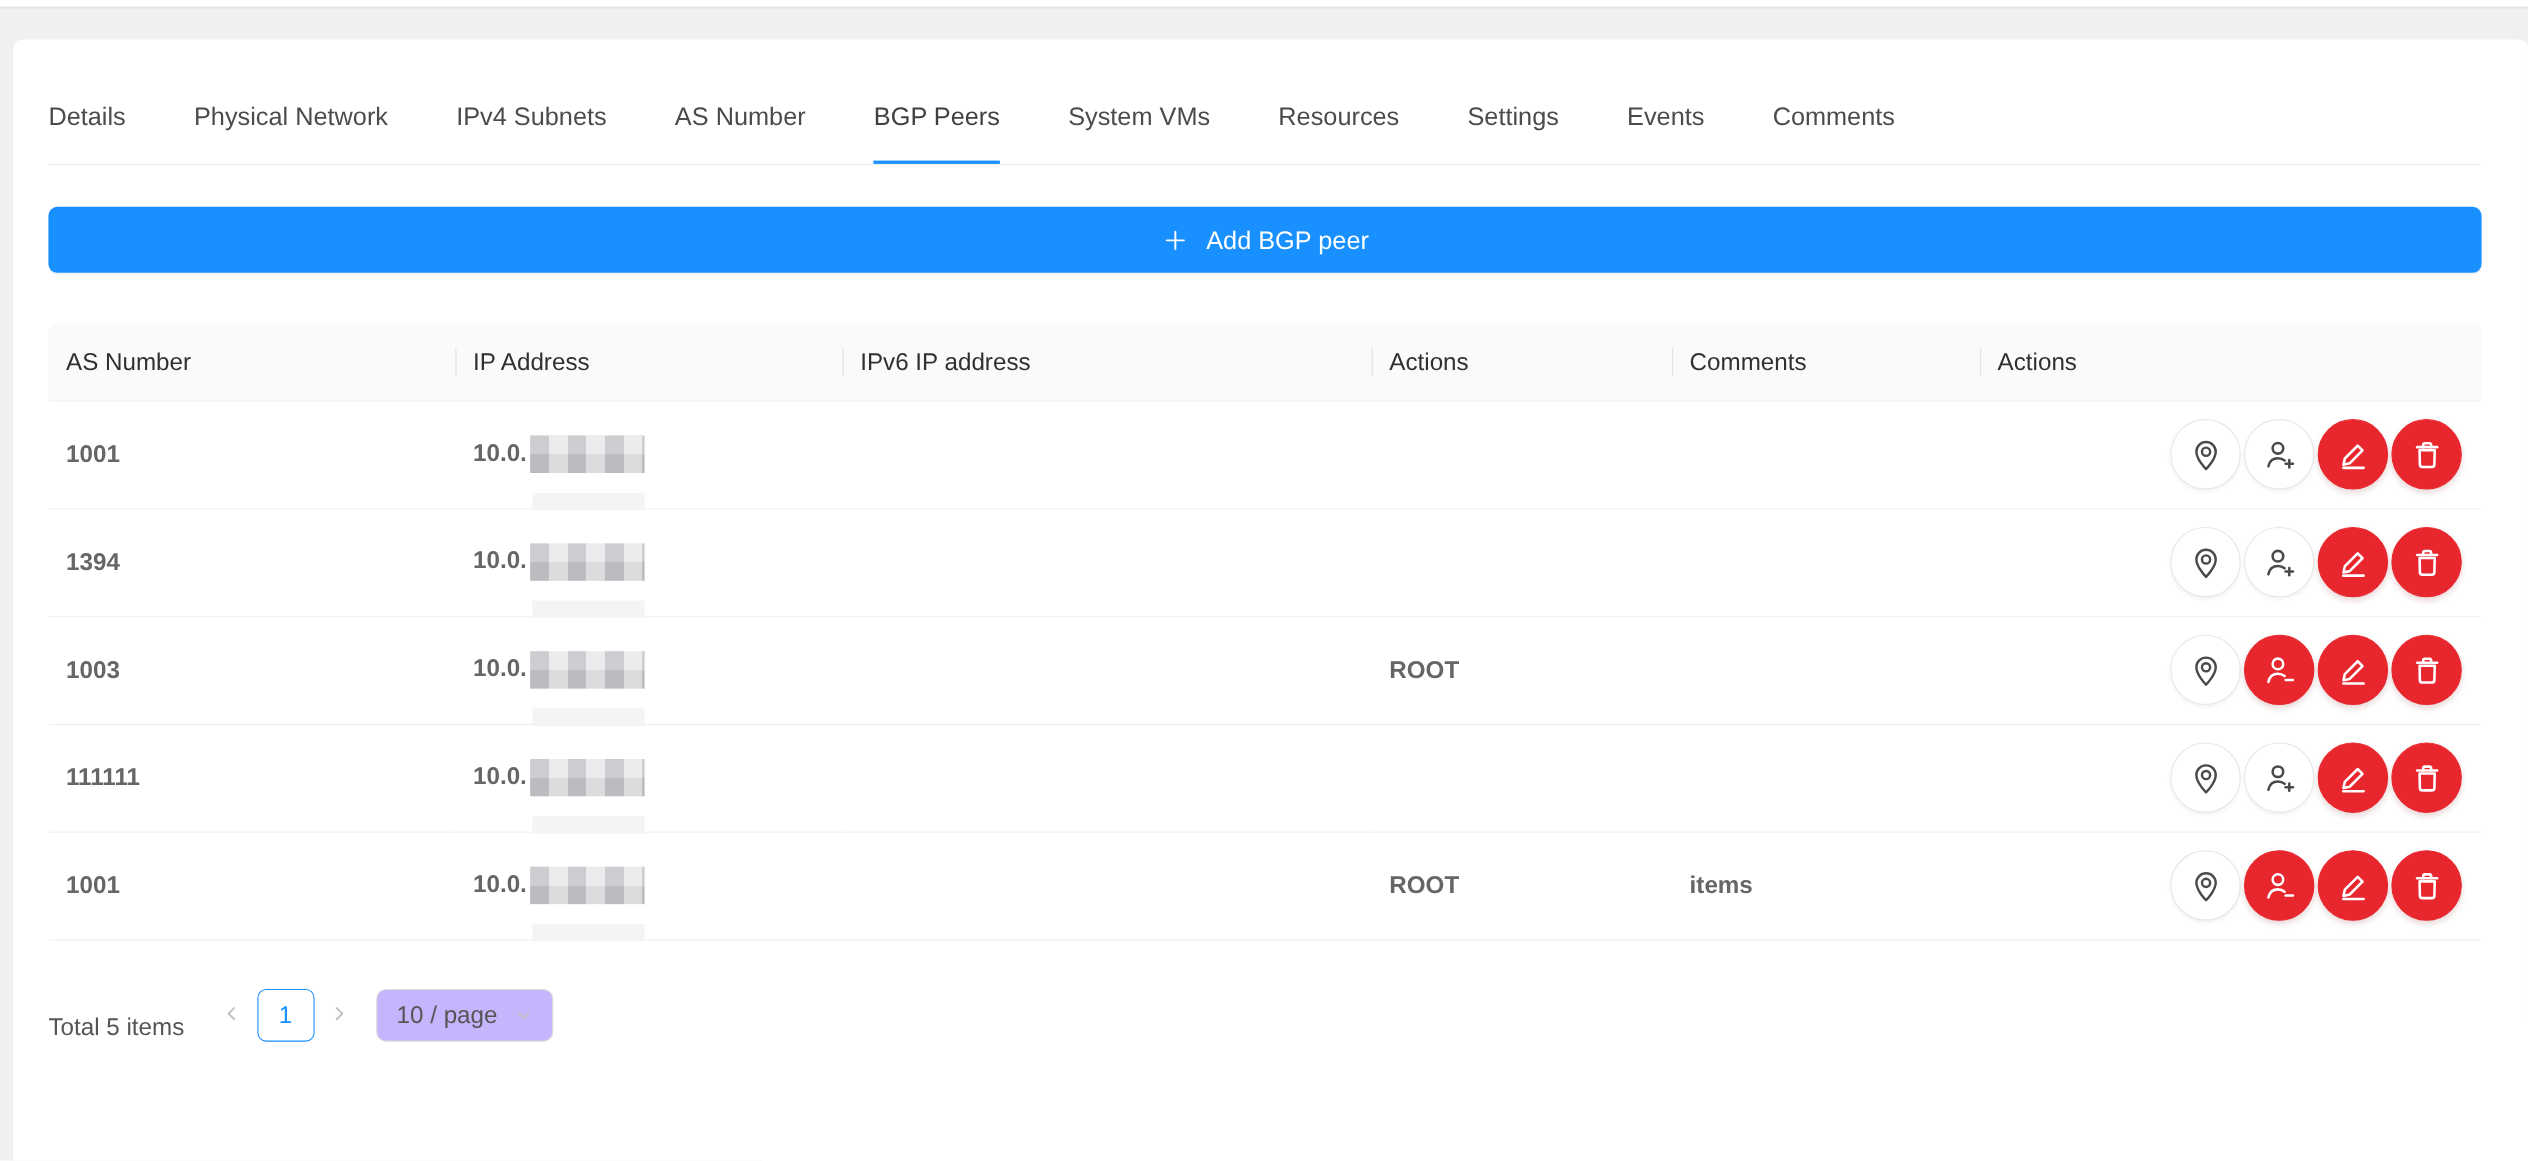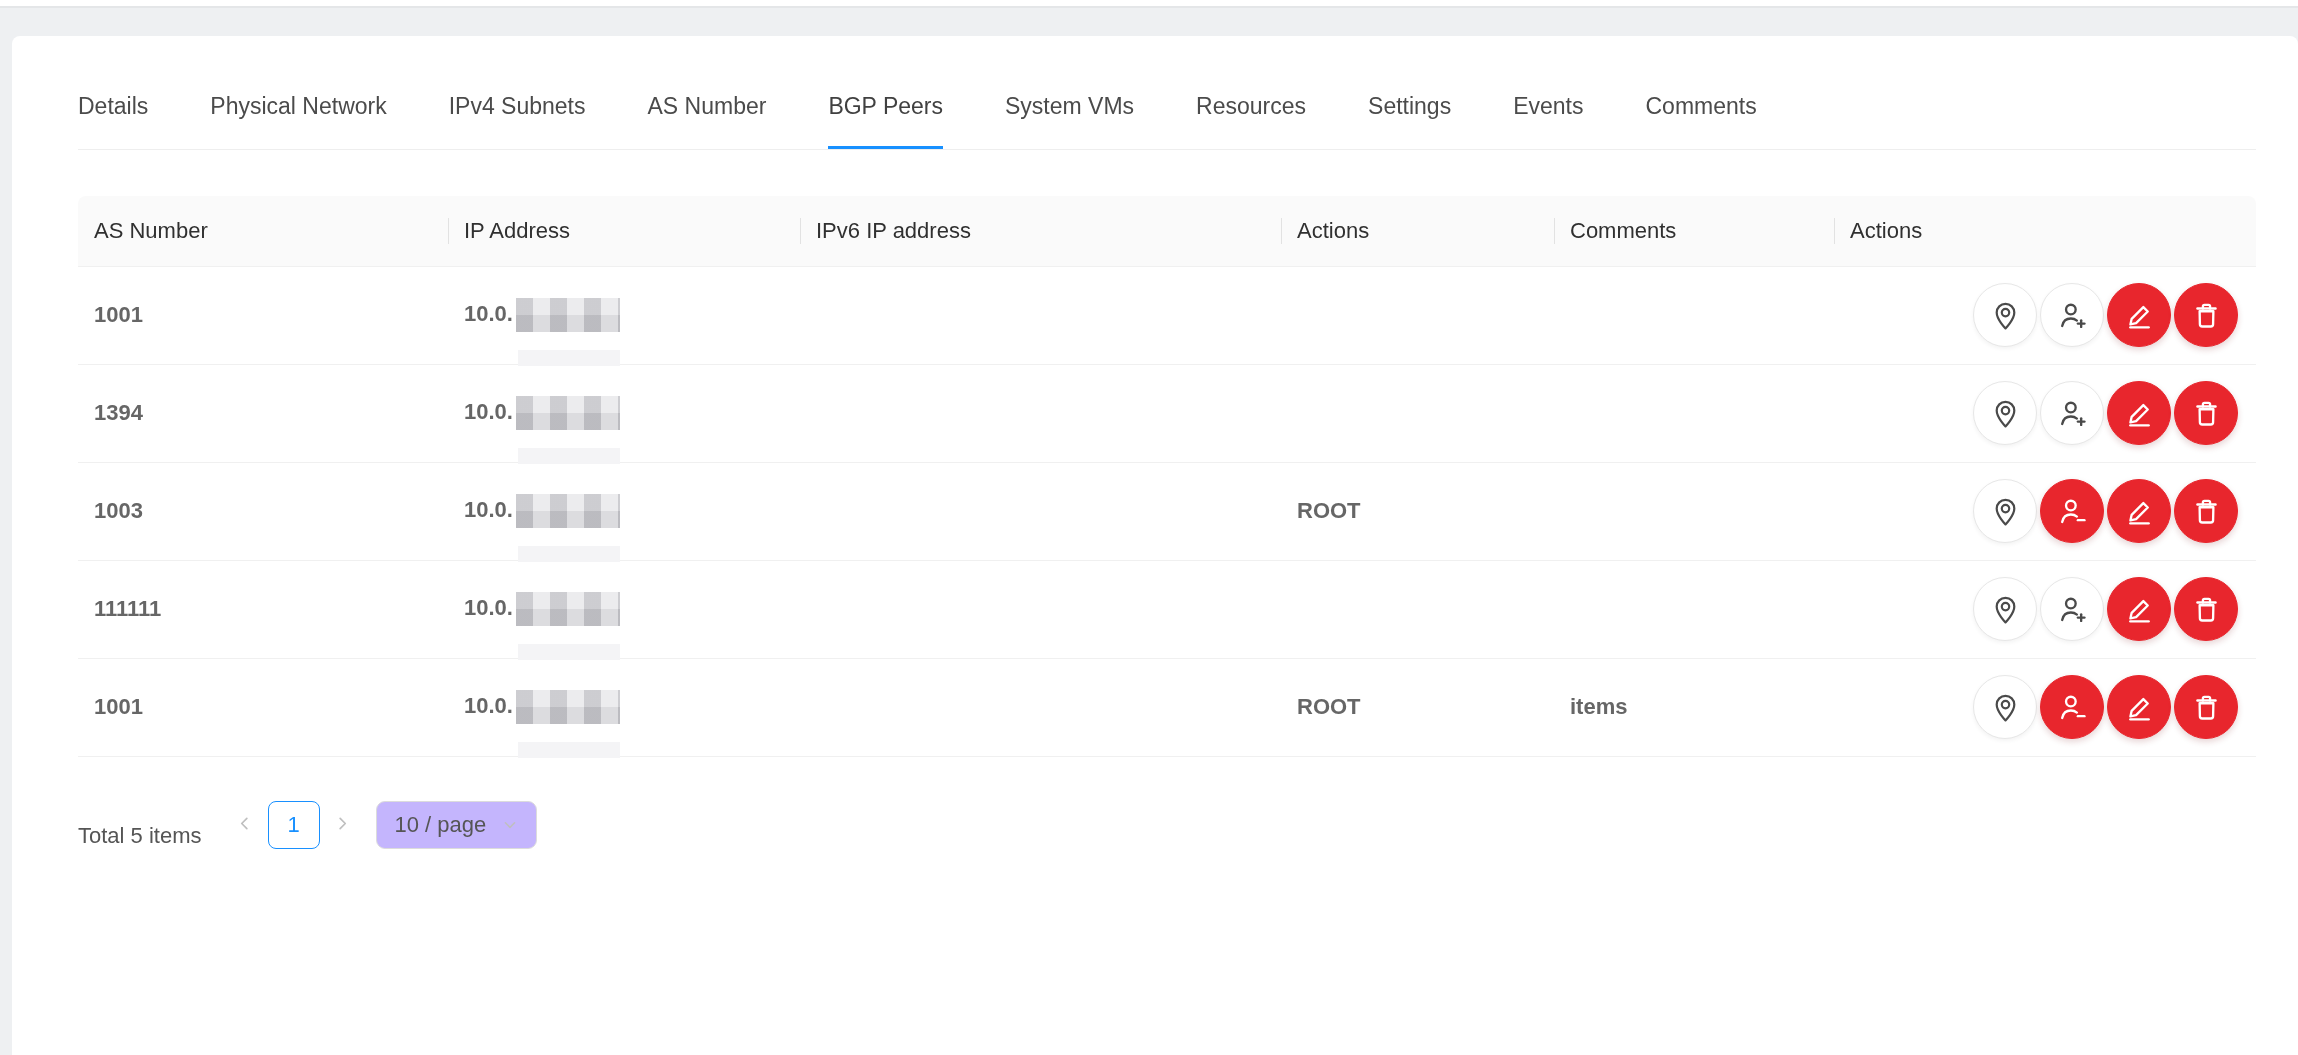--- a/index.html
+++ b/index.html
@@ -10,21 +10,21 @@
     position: relative;
     overflow: hidden;
   }
   .gray-band {
     position: absolute; left: 0; top: 6px; width: 2298px; height: 1049px;
     background: #eef0f2; border-top: 2px solid #e4e6e8;
   }
   .card {
     position: absolute; left: 12px; top: 36px; right: 0; bottom: 0;
     background: #ffffff; border-radius: 8px 8px 0 0;
-    padding: 0 42px 0 66px;
+    padding: 0 42px 0 32px;
   }
   
   .tabs-bar {
     display: flex; gap: 62px; align-items: flex-end;
     padding-top: 56px; border-bottom: 1px solid #eeeeee;
   }
   .tab {
     font-size: 23px; line-height: 28px; color: #4b4b4b;
     padding-bottom: 26px; border-bottom: 3px solid transparent;
     cursor: pointer; white-space: nowrap;
@@ -111,20 +111,28 @@
       <div class="tab">IPv4 Subnets</div>
       <div class="tab">AS Number</div>
       <div class="tab active">BGP Peers</div>
       <div class="tab">System VMs</div>
       <div class="tab">Resources</div>
       <div class="tab">Settings</div>
       <div class="tab">Events</div>
       <div class="tab">Comments</div>
     </div>
 
+  <button class="add-btn">
+    <span>
+      <svg width="25" height="25" viewBox="0 0 24 24" fill="none" stroke="currentColor" stroke-width="1.7" stroke-linecap="round">
+          <path d="M12 4.5v15M4.5 12h15"></path>
+        </svg>
+    </span>
+    <span>Add BGP peer</span>
+  </button>
 
   <table>
     <colgroup>
       <col style="width:370px">
         <col style="width:352px">
         <col style="width:481px">
       <col style="width:273px">
         <col style="width:280px">
         <col>
     </colgroup>

